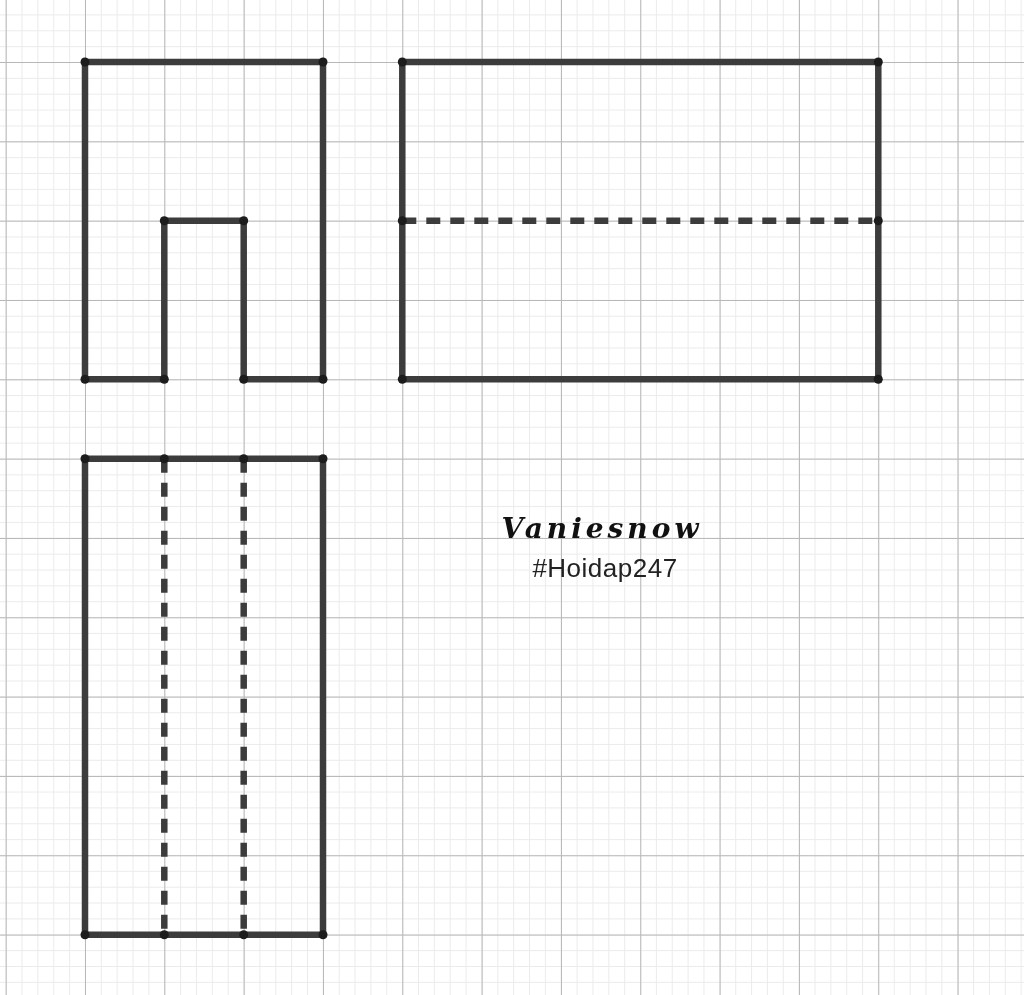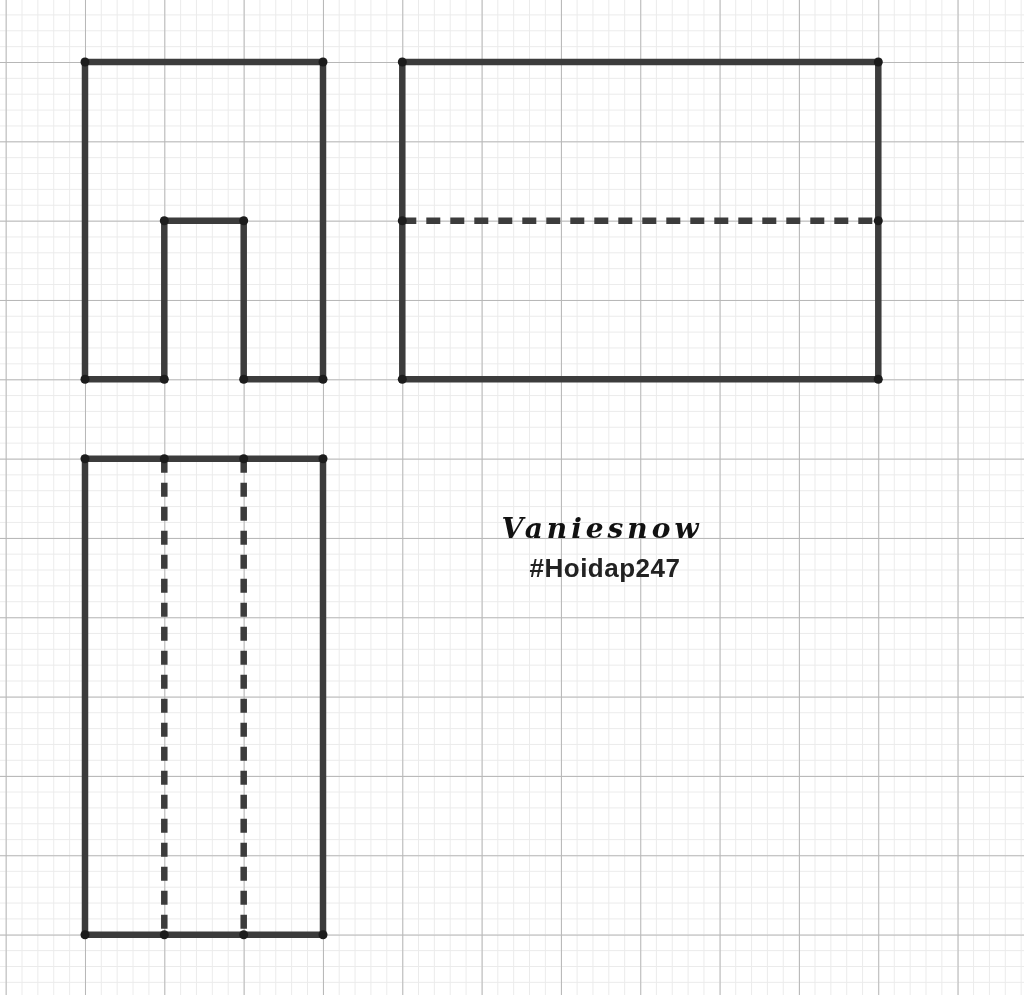--- a/index.html
+++ b/index.html
@@ -50,21 +50,21 @@
     letter-spacing: 4px;
     color: #111111;
     white-space: nowrap;
   }
   .wm-sub {
     position: absolute;
     left: 605px;
     top: 553px;
     transform: translateX(-50%);
     font-family: "Liberation Sans", sans-serif;
-    font-weight: bold;
+    font-weight: normal;
     font-size: 26px;
     letter-spacing: 0.5px;
     color: #222222;
     white-space: nowrap;
   }
 </style>
 </head>
 <body>
 
 <div class="canvas">

